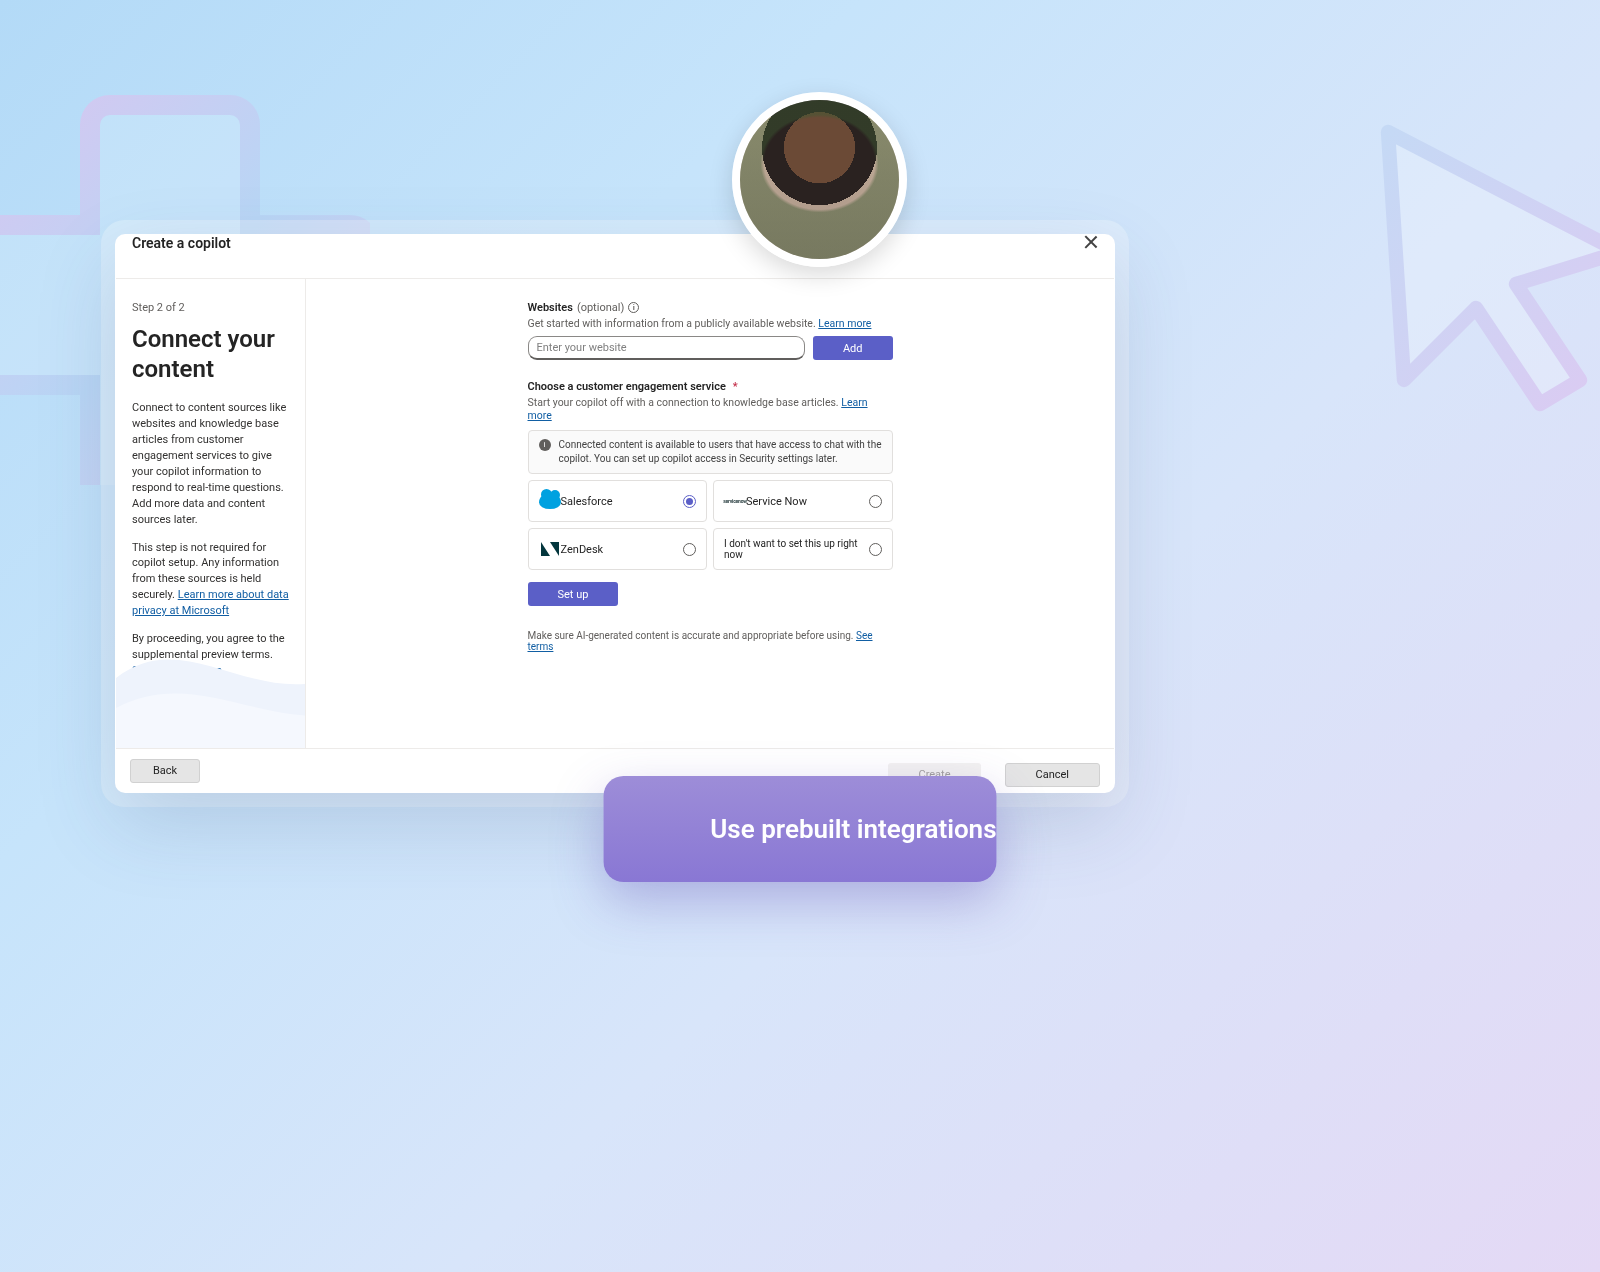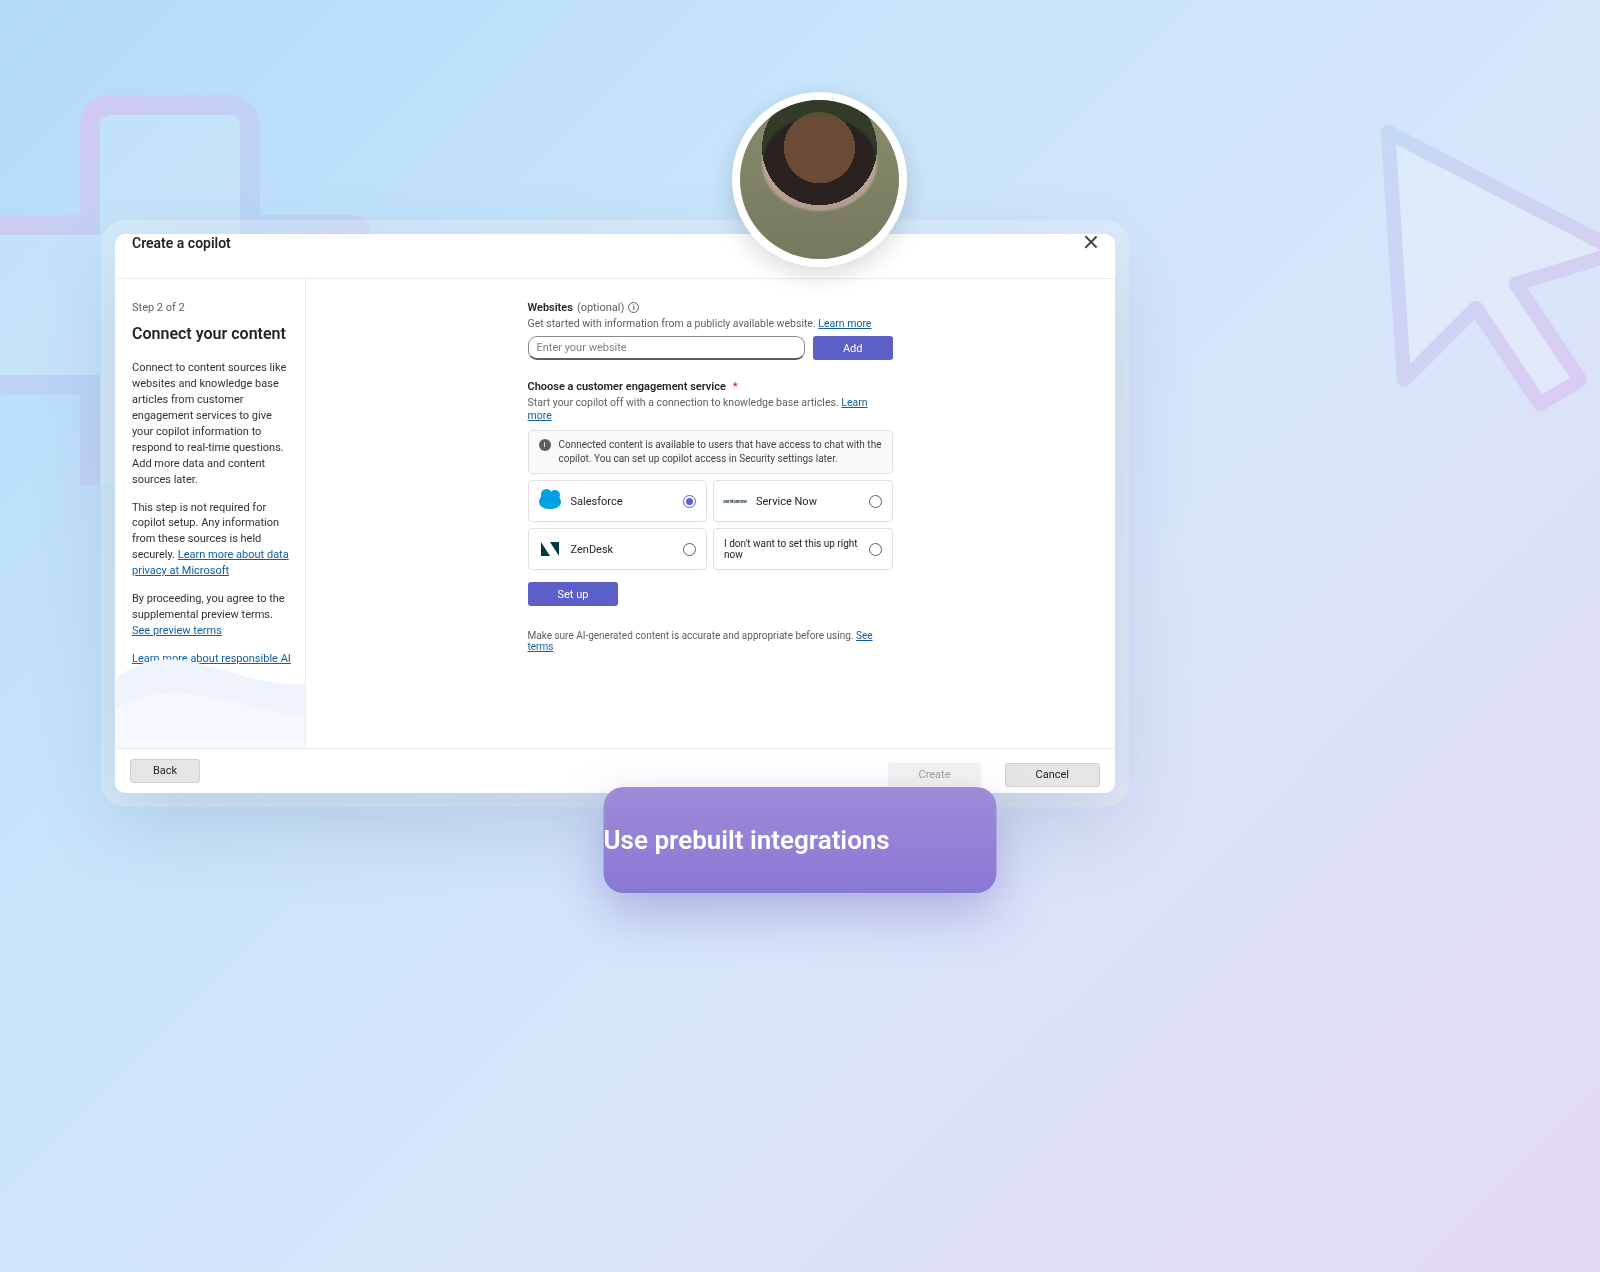--- a/index.html
+++ b/index.html
@@ -111,21 +111,21 @@
   padding: 22px 12px 0 16px;
   position: relative;
   overflow: hidden;
 }
 .sidebar .step {
   font-size: 11px;
   color: #605e5c;
   margin-bottom: 10px;
 }
 .sidebar h2 {
-  font-size: 16px;
+  font-size: 24px;
   font-weight: 600;
   color: #242424;
   line-height: 1.25;
   margin-bottom: 16px;
 }
 .sidebar p {
   font-size: 11px;
   line-height: 1.45;
   color: #323130;
   margin-bottom: 12px;
@@ -247,21 +247,20 @@
   gap: 6px;
   margin-top: 6px;
 }
 .service-card {
   border: 1px solid #e1dfdd;
   border-radius: 4px;
   height: 42px;
   display: flex;
   align-items: center;
   padding: 0 10px;
-  gap: 10px;
   cursor: pointer;
   background: #fff;
 }
 .service-card .logo {
   width: 22px;
   height: 22px;
   flex-shrink: 0;
   display: flex;
   align-items: center;
   justify-content: center;
@@ -304,30 +303,30 @@
   align-items: center;
   justify-content: space-between;
   padding: 0 14px;
   gap: 8px;
 }
 .footer-right { display: flex; gap: 24px; margin-top: 8px; }
 
 
 .cta-pill {
   position: absolute;
-  bottom: 379px;
+  bottom: 390px;
   left: 50%;
   transform: translateX(-50%);
   width: 393px;
   height: 106px;
   background: linear-gradient(180deg, #9d8dd8 0%, #8977d4 100%);
   border-radius: 20px;
   display: flex;
   align-items: center;
-  justify-content: flex-start;
+  justify-content: flex-end;
   color: #fff;
   font-size: 26px;
   font-weight: 600;
   box-shadow: 0 20px 50px rgba(100,80,180,0.35);
   z-index: 40;
 }
 
 
 .logo-salesforce {
   width: 22px; height: 16px;

